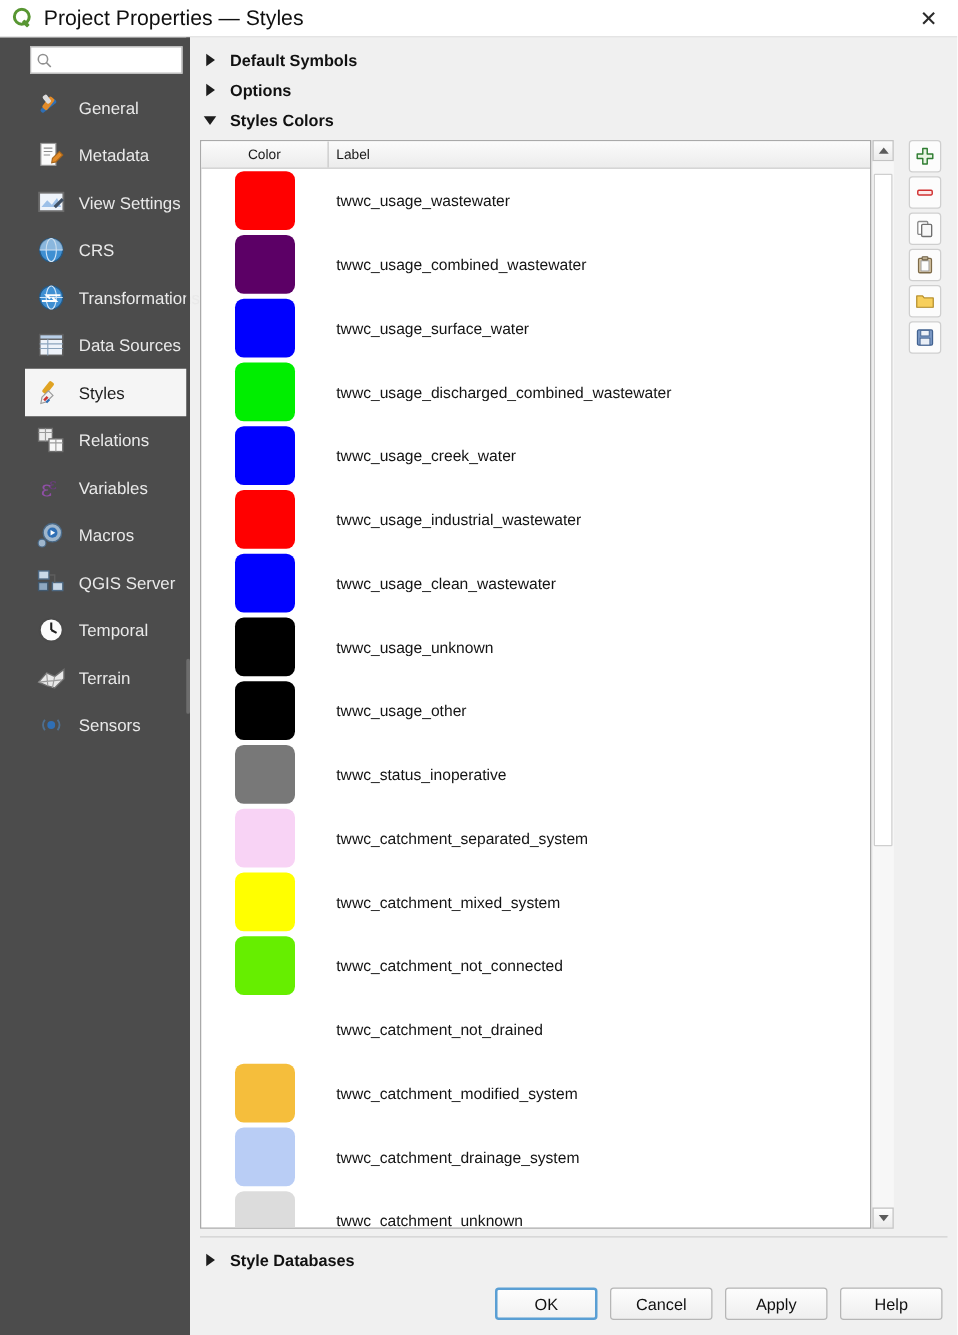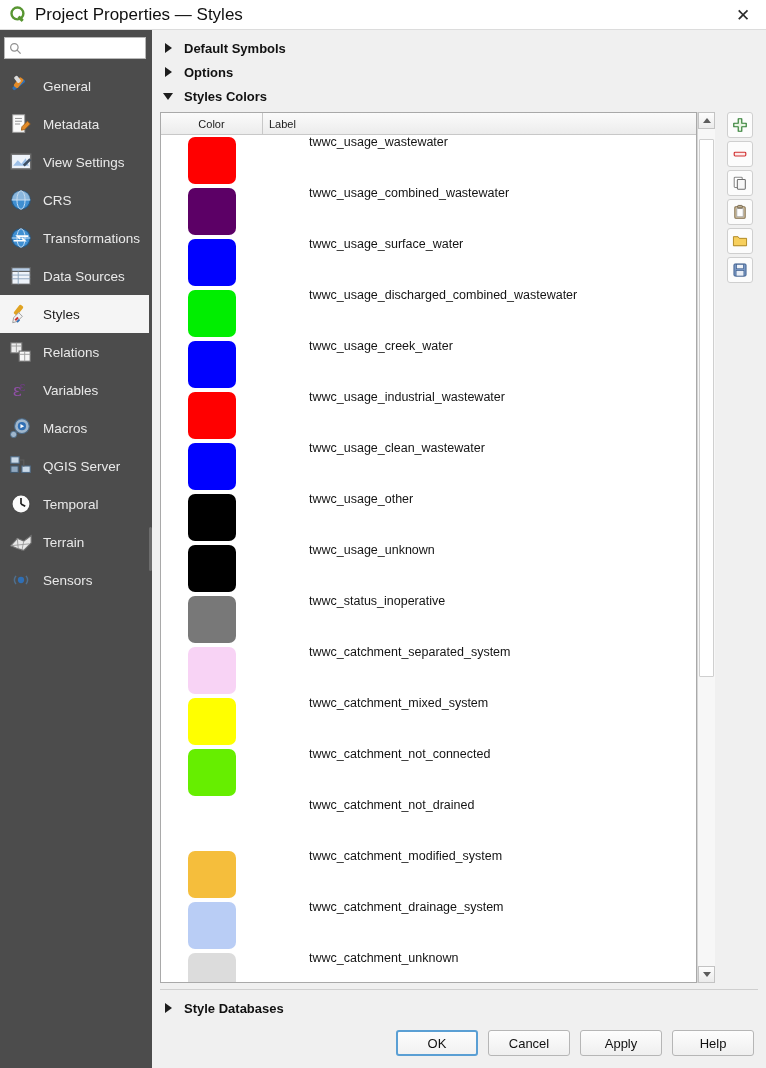--- a/index.html
+++ b/index.html
@@ -61,20 +61,21 @@
   
   .sidebar {
     width: 152px;
     flex: 0 0 152px;
     background: #4c4c4c;
     display: flex;
     flex-direction: column;
     padding-top: 5px;
     box-sizing: border-box;
     position: relative;
+    padding-left: 20px;
   }
   .search-wrap {
     margin: 2px 6px 8px 4px;
     height: 22px;
     background: #ffffff;
     border: 1px solid #b8b8b8;
     display: flex;
     align-items: center;
     padding: 0 4px;
     box-sizing: border-box;
@@ -228,23 +229,23 @@
     flex: 1 1 auto;
     overflow: hidden;
     position: relative;
   }
   .rows {
     position: absolute;
     left: 0; right: 0; top: 0;
   }
   .crow {
     display: flex;
+    align-items: center;
     height: 51px;
     box-sizing: border-box;
-    gap: 40px;
   }
   .cell-color {
     width: 102px;
     flex: 0 0 102px;
     display: flex;
     align-items: center;
     justify-content: center;
   }
   .swatch {
     width: 48px;
@@ -609,27 +610,27 @@
               <div class="crow">
                 <span class="cell-color">
                   <span class="swatch" style="background:#0000ff"></span>
                 </span>
                 <span class="cell-label">twwc_usage_clean_wastewater</span>
               </div>
               <div class="crow">
                 <span class="cell-color">
                   <span class="swatch" style="background:#000000"></span>
                 </span>
+                <span class="cell-label">twwc_usage_unknown</span>
+              </div>
+              <div class="crow">
+                <span class="cell-color">
+                  <span class="swatch" style="background:#000000"></span>
+                </span>
                 <span class="cell-label">twwc_usage_other</span>
-              </div>
-              <div class="crow">
-                <span class="cell-color">
-                  <span class="swatch" style="background:#000000"></span>
-                </span>
-                <span class="cell-label">twwc_usage_unknown</span>
               </div>
               <div class="crow">
                 <span class="cell-color">
                   <span class="swatch" style="background:#787878"></span>
                 </span>
                 <span class="cell-label">twwc_status_inoperative</span>
               </div>
               <div class="crow">
                 <span class="cell-color">
                   <span class="swatch" style="background:#f8d3f5"></span>

